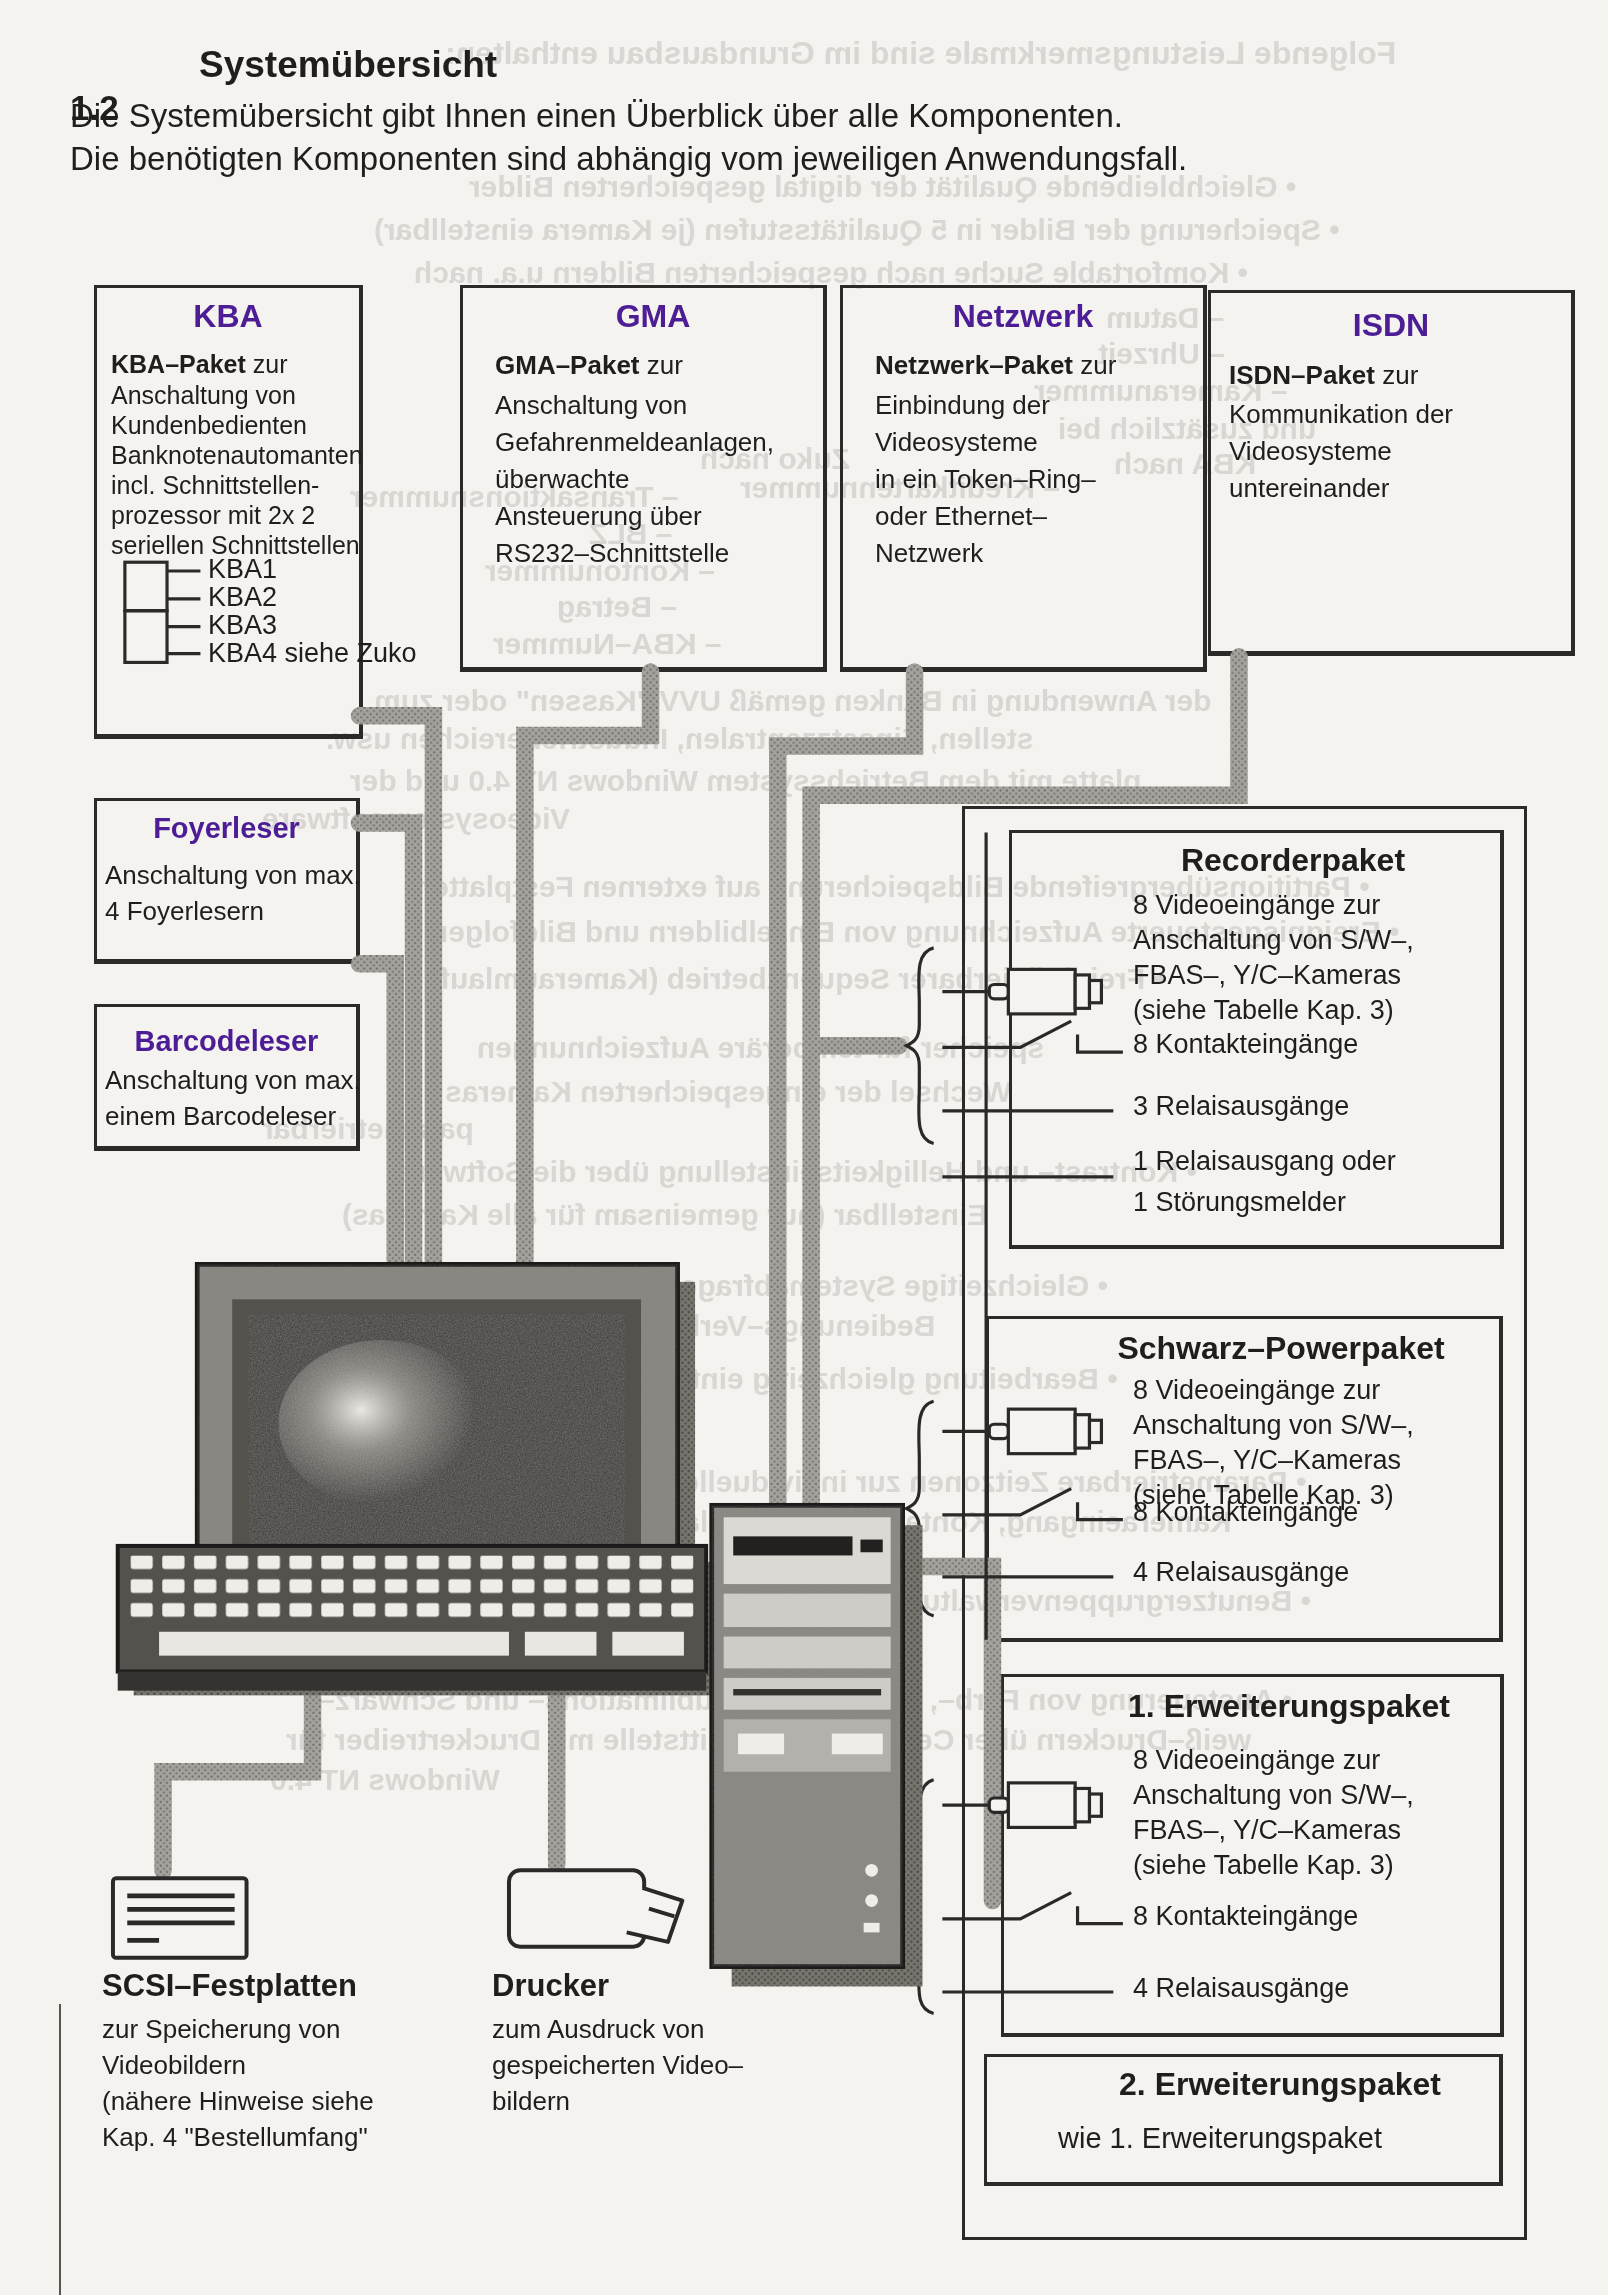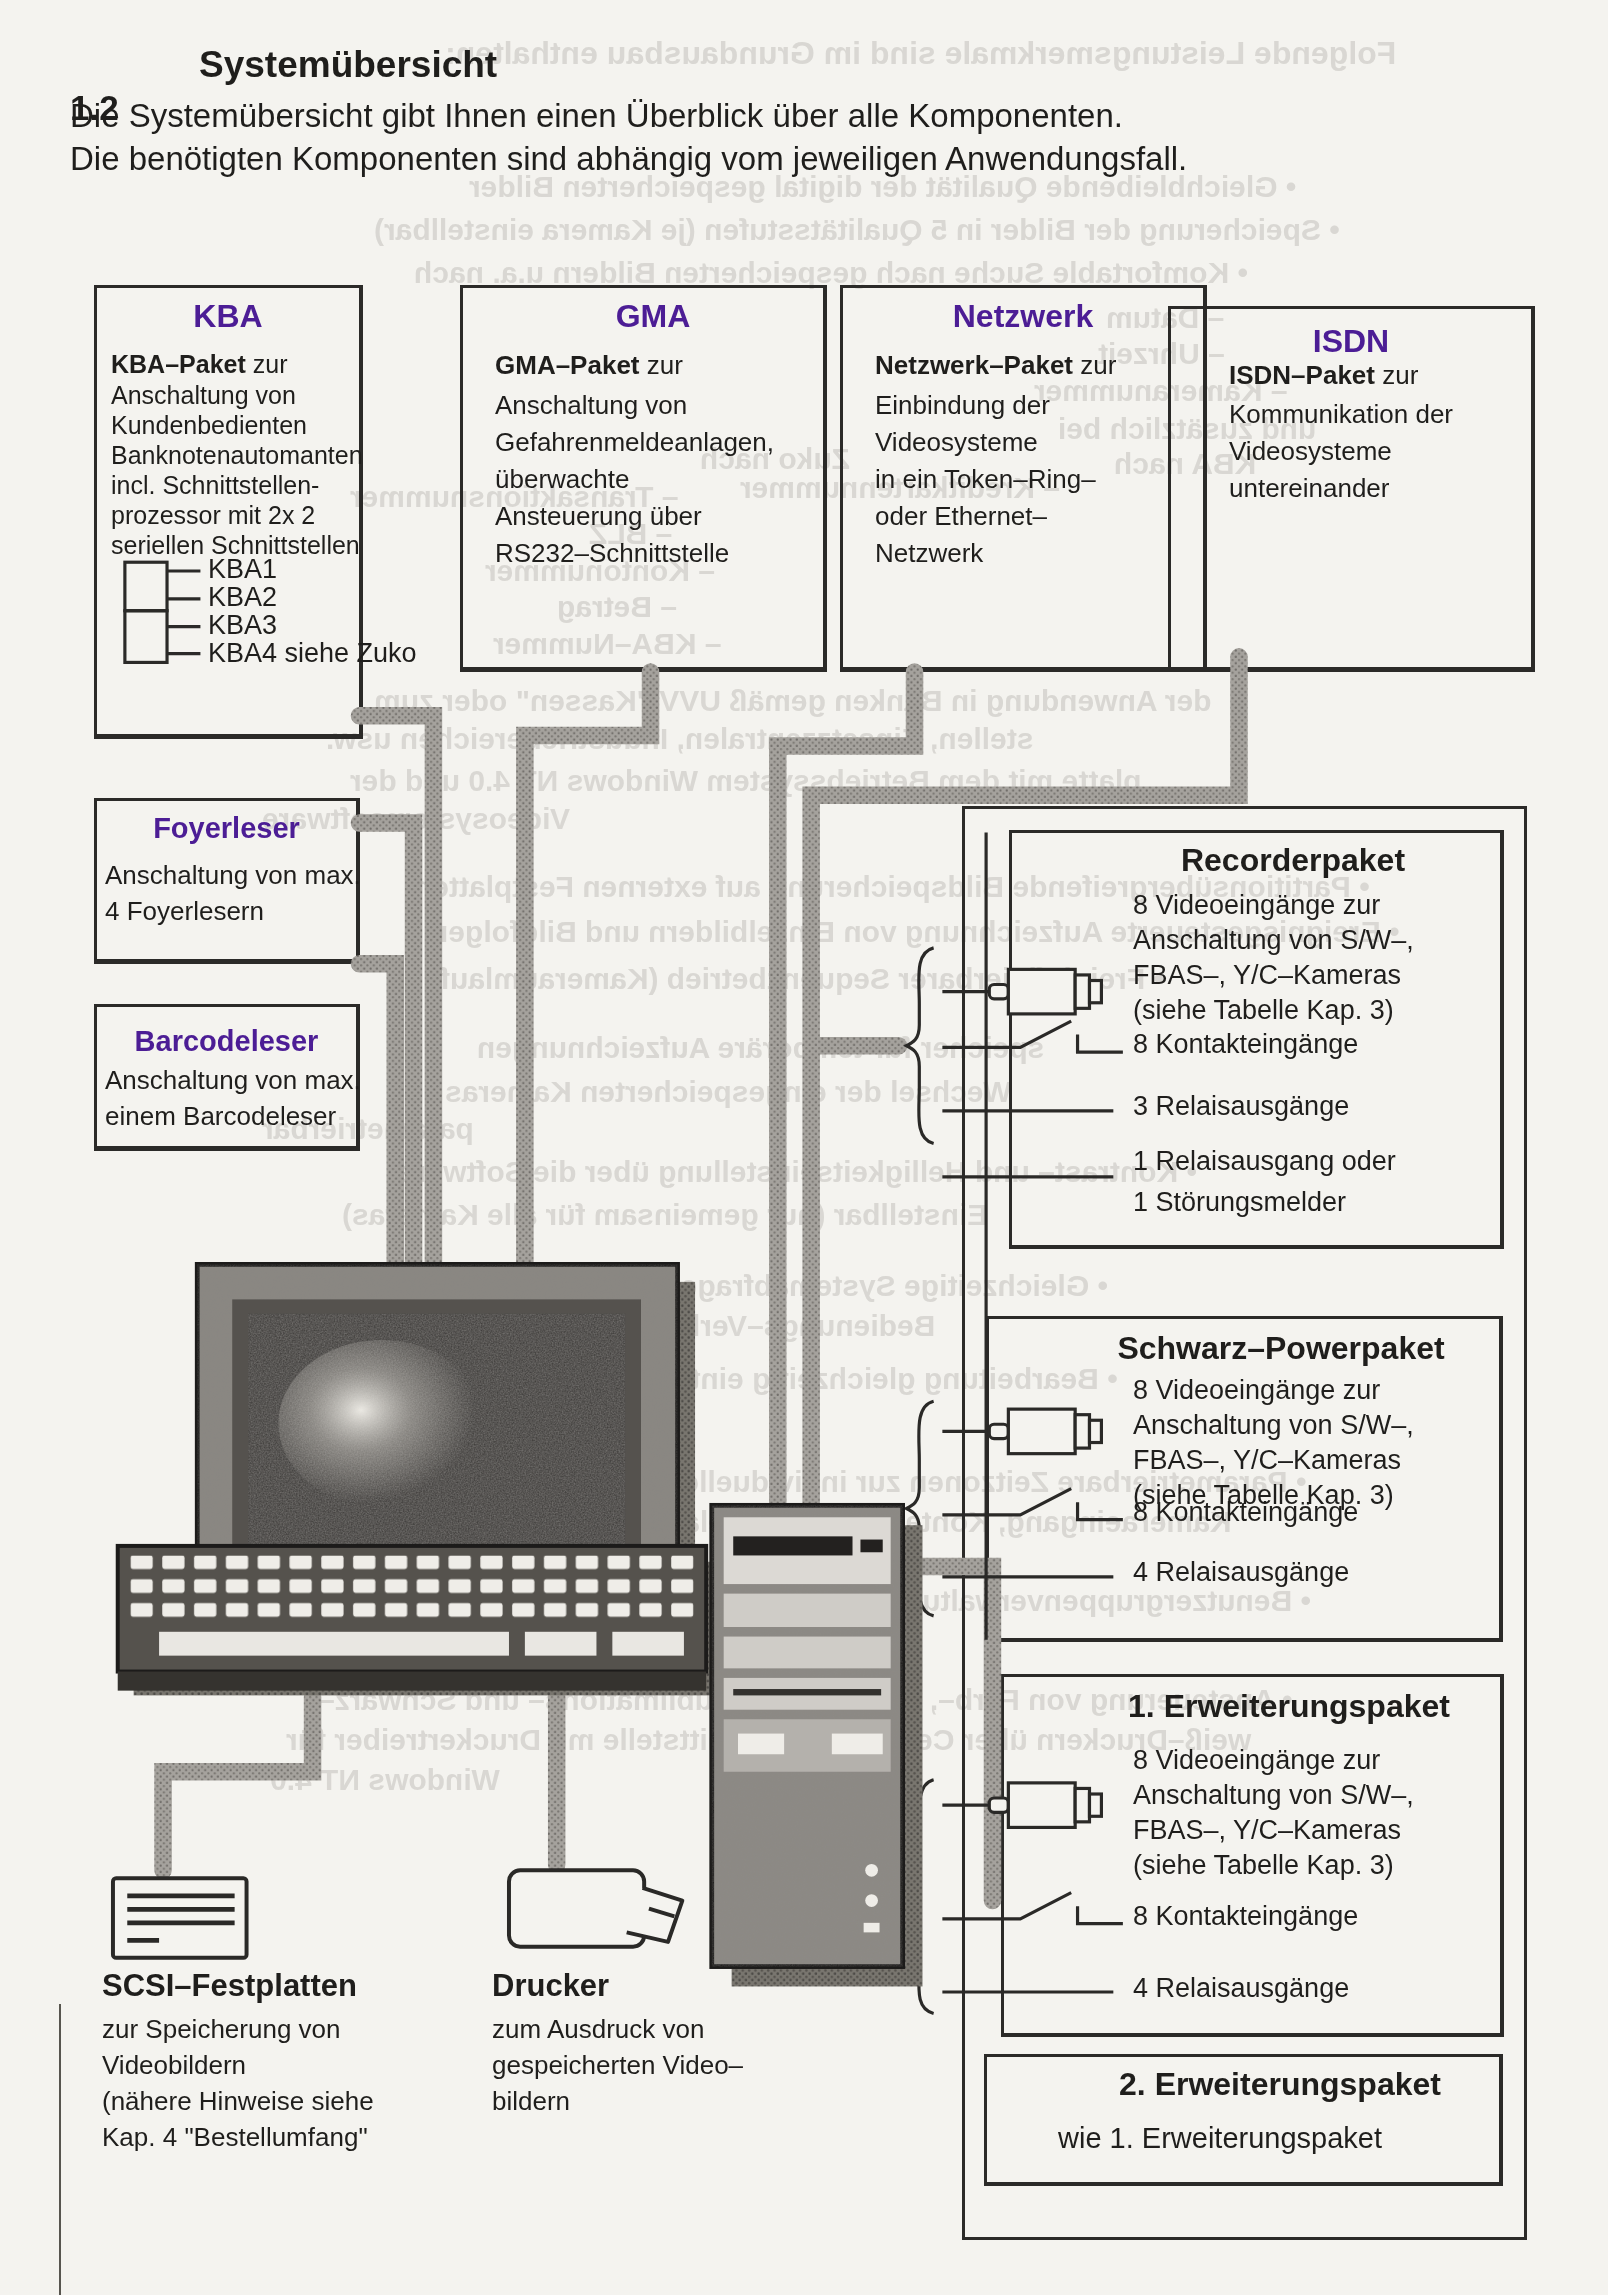--- a/index.html
+++ b/index.html
@@ -126,21 +126,21 @@
       <span class="b">Netzwerk–Paket</span><span> zur</span>
     </div>
     <div class="txt lh47" style="left:875px; top:387px; font-size:26px;">
         <div>Einbindung der</div>
         <div>Videosysteme</div>
         <div>in ein Token–Ring–</div>
         <div>oder Ethernet–</div>
         <div>Netzwerk</div>
       </div>
 
-    <div class="box" style="left:1168px; top:290px; width:360px; height:358px;margin-top:16px;">
+    <div class="box" style="left:1208px; top:290px; width:360px; height:358px;">
       <div class="bt" style="margin-top:14.3px; font-size:32px;">ISDN</div>
     </div>
     <div class="txt lead" style="left:1229px; top:360px; font-size:26px;">
       <span class="b">ISDN–Paket</span><span> zur</span>
     </div>
     <div class="txt lh47" style="left:1229px; top:396px; font-size:26px;">
         <div>Kommunikation der</div>
         <div>Videosysteme</div>
         <div>untereinander</div>
       </div>

